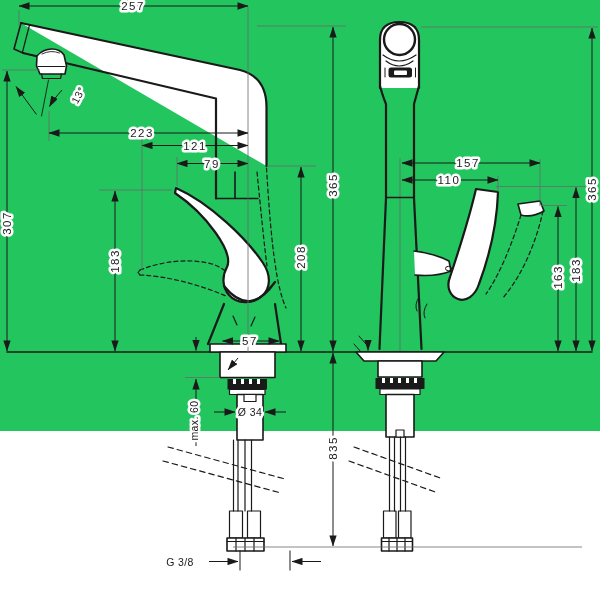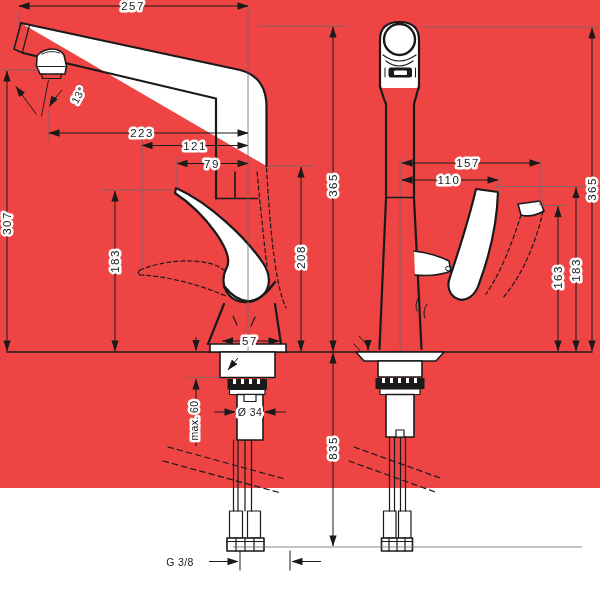--- a/index.html
+++ b/index.html
@@ -1,16 +1,16 @@
 <!DOCTYPE html>
 <html><head>
 <meta charset="utf-8">
 <style>
   html,body{margin:0;padding:0;background:#fff;width:600px;height:600px;overflow:hidden}
-  .stage{width:600px;height:488px;background:#ef4444}
+  .stage{width:600px;height:431px;background:#22c55e}
   
   .ln{stroke:#1a1a1a;fill:none;stroke-linecap:round;stroke-linejoin:round}
   .w{fill:#fff}
   .o{stroke-width:2.2}
   .o1{stroke-width:1.6}
   .o2{stroke-width:1.2}
   .ext{stroke:#6b6b6b;stroke-width:.8;fill:none}
   .dim{stroke:#1a1a1a;stroke-width:1;fill:none}
   .dash{stroke-dasharray:4 3}
   .dash2{stroke-dasharray:5.5 4}

